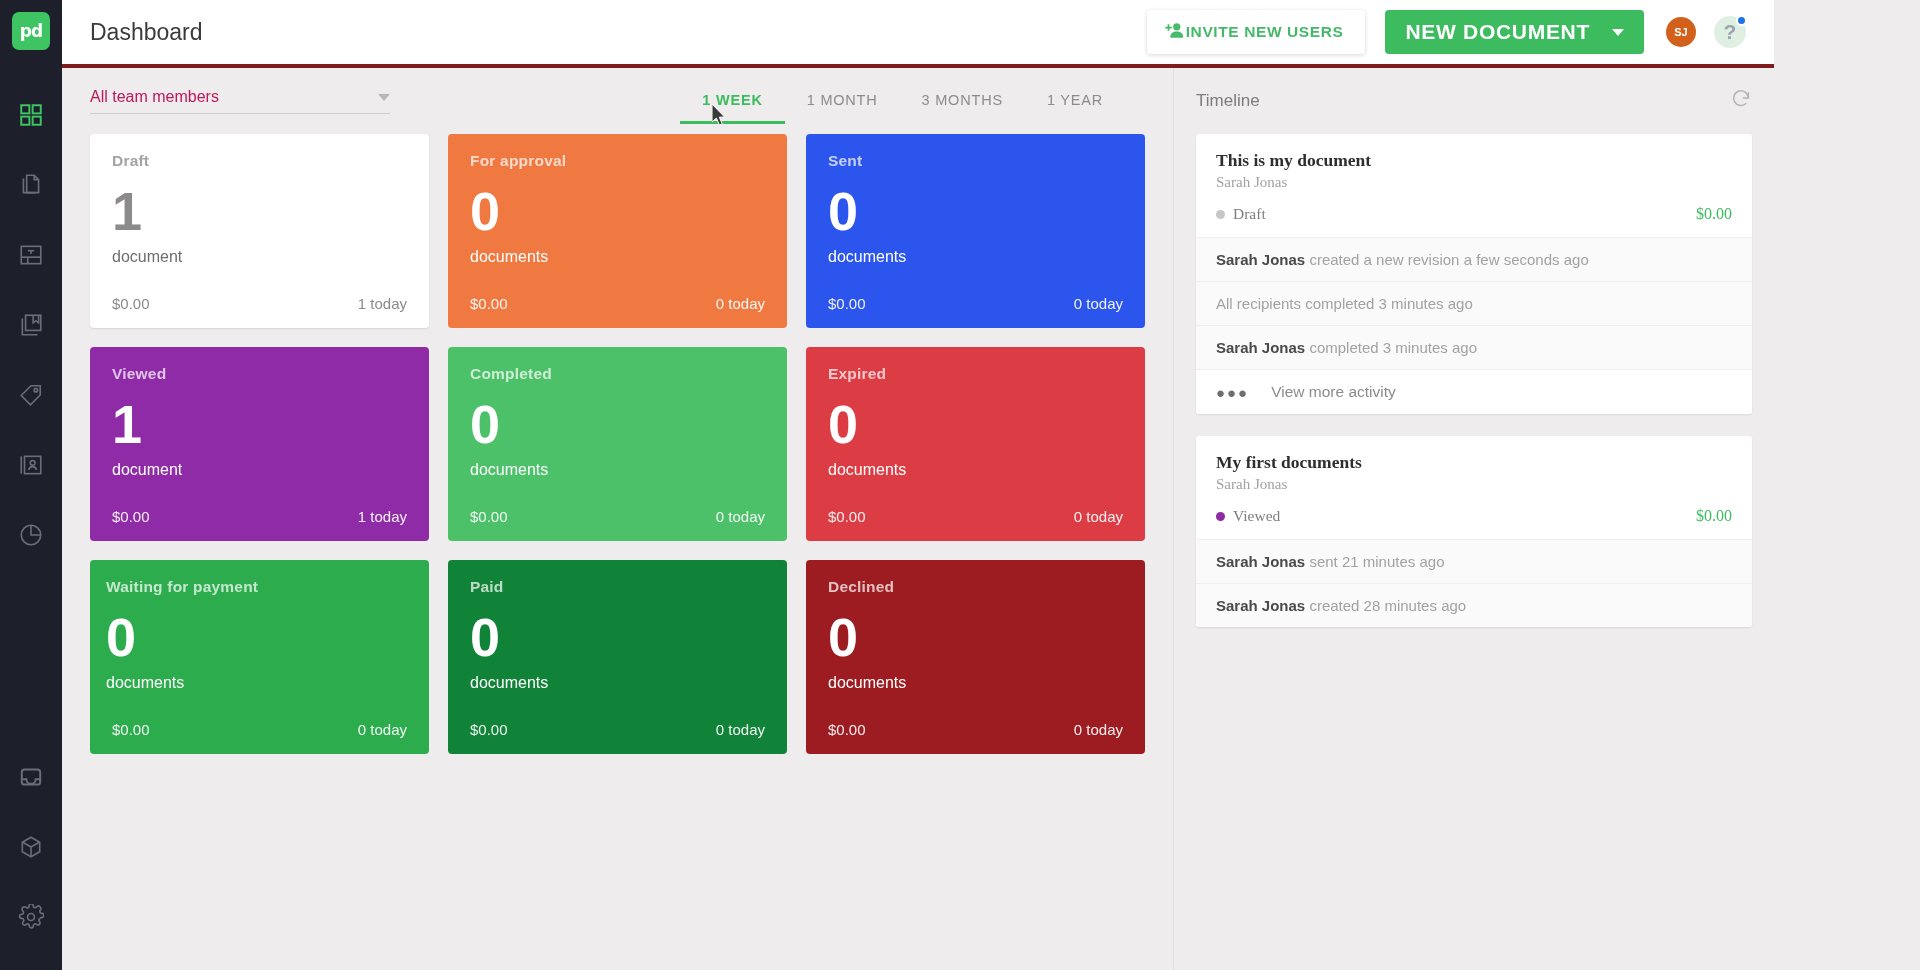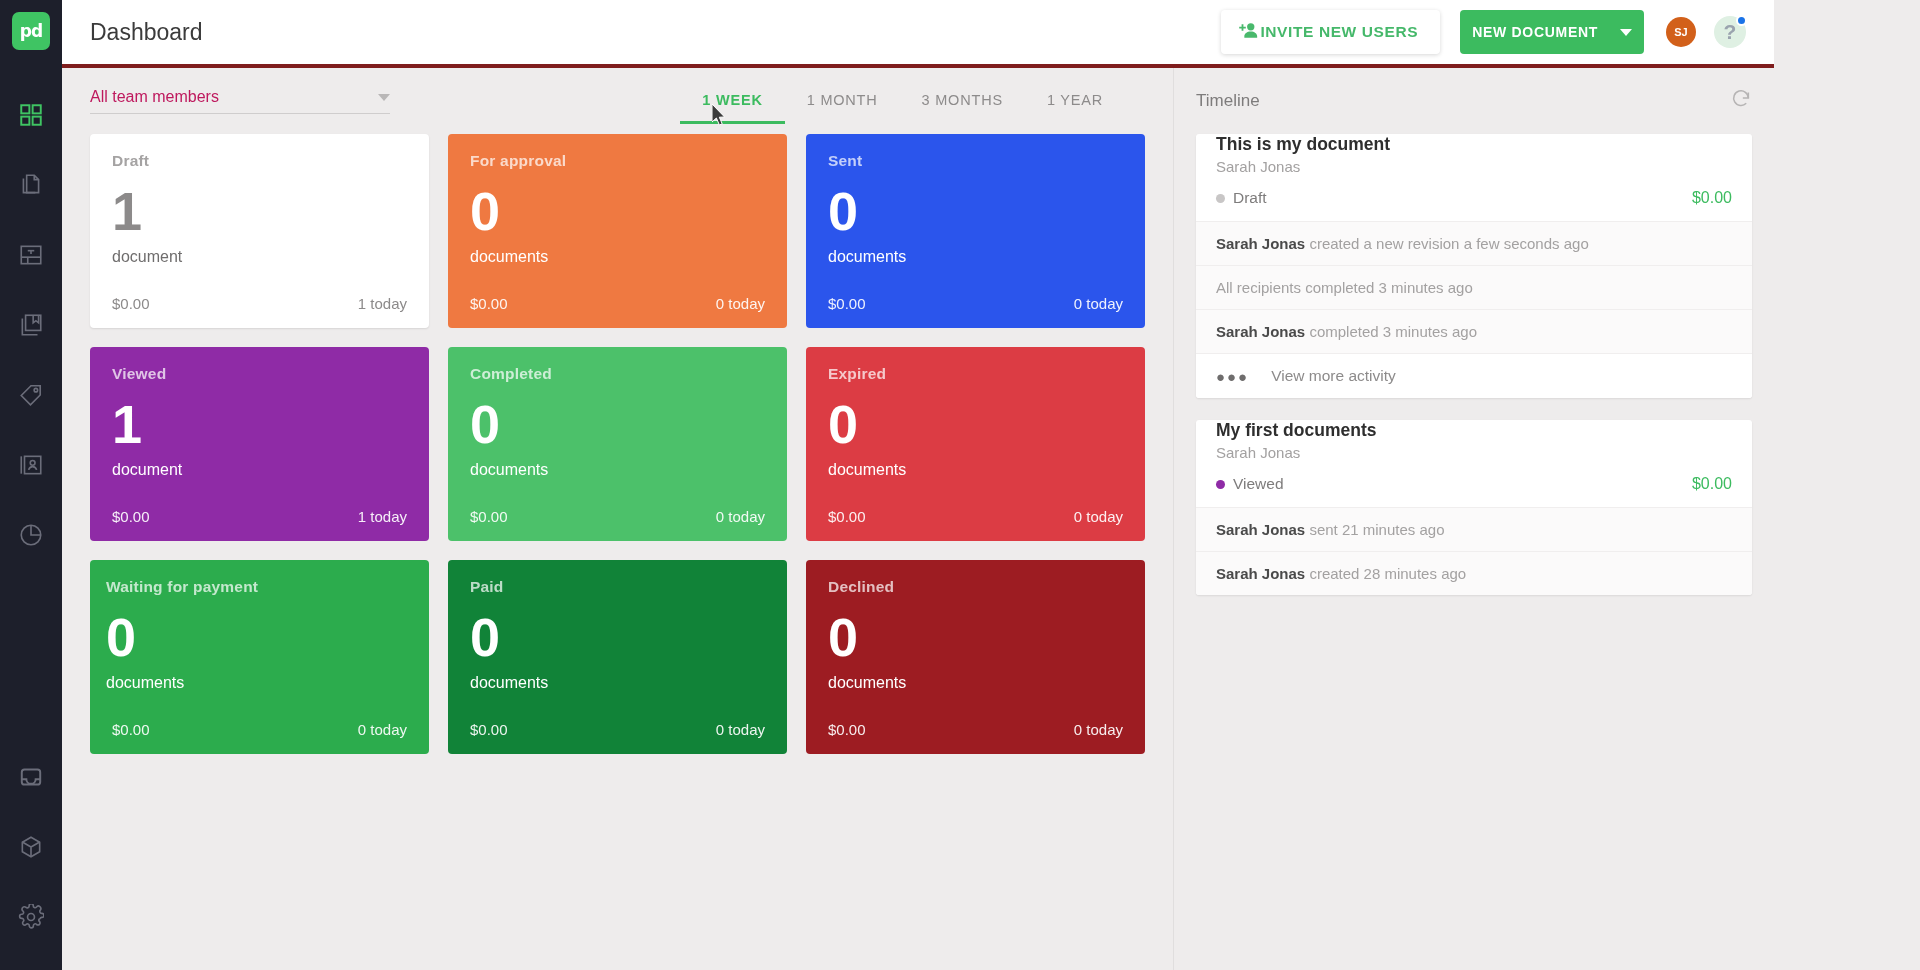--- a/index.html
+++ b/index.html
@@ -48,23 +48,23 @@
   .invite-btn {
     display: flex; align-items: center; gap: 1px;
     height: 44px; padding: 0 22px 0 16px;
     background: #fff; border: none; border-radius: 4px;
     box-shadow: 0 1px 4px rgba(0,0,0,.16);
     color: #45b86a; font-size: 15.5px; font-weight: bold; letter-spacing: .6px;
     cursor: pointer; white-space: nowrap;
   }
   .new-doc-btn {
     display: flex; align-items: center; gap: 22px;
-    height: 44px; padding: 0 12px; margin-left: 20px;
+    height: 44px; padding: 0 20px; margin-left: 20px;
     background: #3cbb5f; border: none; border-radius: 4px;
-    color: #fff; font-size: 14px; font-weight: bold; letter-spacing: .7px;
+    color: #fff; font-size: 21px; font-weight: bold; letter-spacing: .7px;
     cursor: pointer; white-space: nowrap;
   }
   .caret-down {
     width:0;height:0;border-left:6px solid transparent;border-right:6px solid transparent;
     border-top:7px solid #fff;
   }
   .avatar {
     width: 30px; height: 30px; border-radius: 50%; margin-left: 22px;
     background: #d2601a; color: #fff; font-size: 11px; font-weight: bold;
     display: flex; align-items: center; justify-content: center; cursor: pointer;
@@ -137,21 +137,21 @@
   .timeline { width: 600px; min-width:600px; background: #eeecec; padding: 0 22px; overflow: hidden; }
   .tl-head {
     height: 66px; display: flex; align-items: center;
   }
   .tl-head h2 { font-size: 17px; font-weight: 400; color: #7e7c7c; }
   .tl-refresh { margin-left: auto; cursor: pointer; color: #b6b4b4; }
   .tl-card {
     background: #fff; border-radius: 3px; margin-bottom: 22px;
     box-shadow: 0 1px 2px rgba(0,0,0,.09); overflow: hidden;
   }
-  .tl-doc { padding: 0 20px 14px 20px; }
+  .tl-doc { padding: 16px 20px 14px 20px; font-family: Liberation Serif, serif; }
   .tl-doc-title { font-size: 17.5px; font-weight: bold; color: #2e2e2e; }
   .tl-doc-author { font-size: 15px; color: #a3a1a1; margin-top: 3px; }
   .tl-status-row { display: flex; align-items: center; margin-top: 14px; }
   .tl-dot { width: 9px; height: 9px; border-radius: 50%; margin-right: 8px; }
   .tl-status { font-size: 15.5px; color: #7e7c7c; }
   .tl-amount { margin-left: auto; font-size: 16px; color: #3cbb5f; }
   .tl-event {
     padding: 13px 20px; font-size: 15px; color: #a3a1a1;
     border-top: 1px solid #f0eeee; background: #fbfafa;
   }

